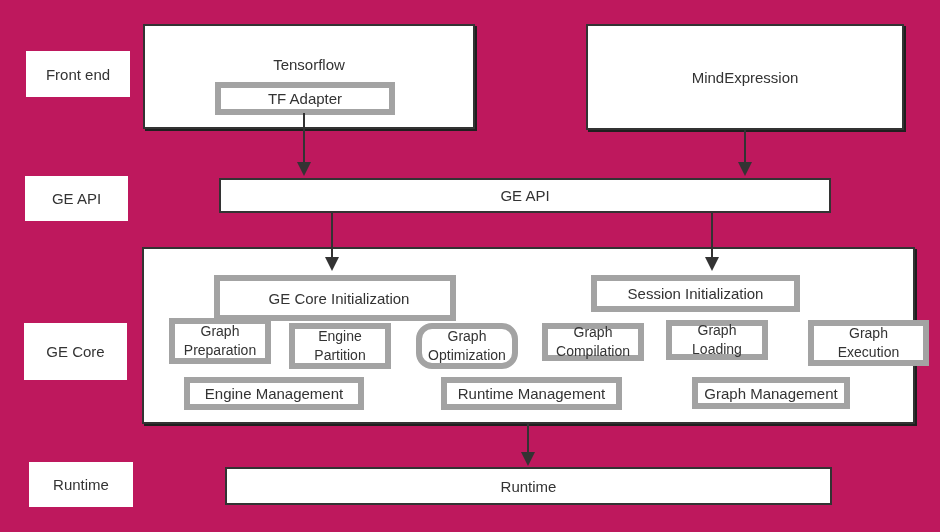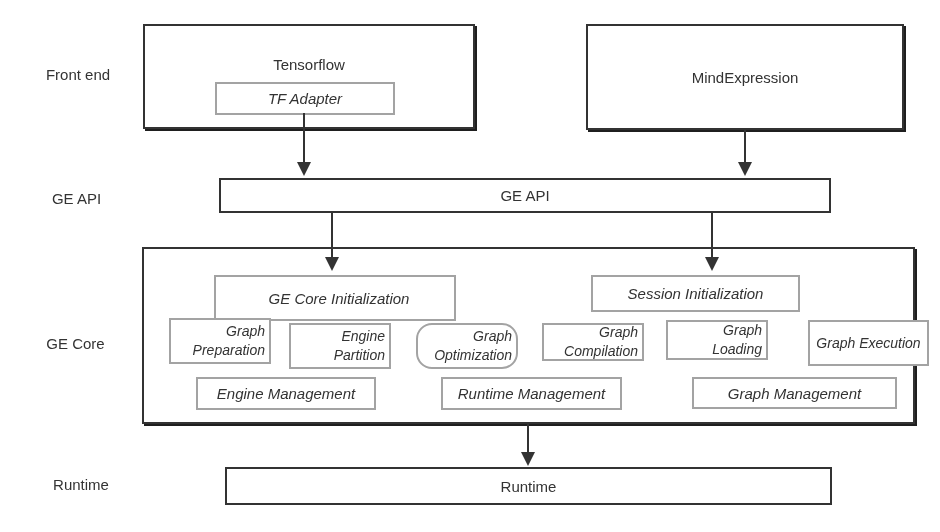--- a/index.html
+++ b/index.html
@@ -5,21 +5,21 @@
   * { margin: 0; padding: 0; box-sizing: border-box; }
   html, body { background: #000; }
   body {
     font-family: "Liberation Sans", "DejaVu Sans", sans-serif;
     color: #333;
   }
   .canvas {
     position: relative;
     width: 940px;
     height: 532px;
-    background: #ffffff;
+    background: #be185d;
     overflow: hidden;
   }
   .row-label {
     position: absolute;
     background: #fff;
     color: #333;
     font-size: 15px;
     display: flex;
     align-items: center;
     justify-content: center;
@@ -47,29 +47,28 @@
     display: flex;
     align-items: center;
     justify-content: center;
     font-size: 15px;
     color: #333;
     z-index: 1;
   }
   .inner-box {
     position: absolute;
     background: #fff;
-    border: 2px solid #a3a3a3;
+    border: 6px solid #a3a3a3;
     display: flex;
     align-items: center;
     justify-content: center;
-    text-align: right;
+    text-align: center;
     font-size: 15px;
     color: #333;
     z-index: 3;
-    font-style: italic;
   }
   .module-box {
     font-size: 14px;
     line-height: 1.35;
     padding: 2px 4px;
   }
   .arrow {
     position: absolute;
     width: 14px;
     display: flex;
@@ -90,21 +89,21 @@
     border-top: 14px solid #333;
   }
 </style>
 </head>
 <body>
 
 <div class="canvas">
 
   <div class="row-label" style="left:26px; top:51px; width:104px; height:46px;">Front end</div>
   <div class="row-label" style="left:25px; top:176px; width:103px; height:45px;">GE API</div>
-  <div class="row-label" style="left:24px; top:323px; width:103px; height:41px;">GE Core</div>
+  <div class="row-label" style="left:24px; top:323px; width:103px; height:57px;">GE Core</div>
   <div class="row-label" style="left:29px; top:462px; width:104px; height:45px;">Runtime</div>
 
   <div class="panel" style="left:143px; top:24px; width:332px; height:105px;">
     <div class="panel-title" style="top:30px;">Tensorflow</div>
     <div class="inner-box" style="left:70px; top:56px; width:180px; height:33px;">TF Adapter</div>
   </div>
 
   <div class="panel" style="left:586px; top:24px; width:318px; height:106px; display:flex; align-items:center; justify-content:center; font-size:15px;">MindExpression</div>
 
   <div class="bar" style="left:219px; top:178px; width:612px; height:35px;">GE API</div>
@@ -114,23 +113,23 @@
     <div class="inner-box" style="left:70px; top:26px; width:242px; height:46px;padding-left:8px;">GE Core Initialization</div>
     <div class="inner-box" style="left:447px; top:26px; width:209px; height:37px;">Session Initialization</div>
 
     <div class="inner-box module-box" style="left:25px; top:69px; width:102px; height:46px;">Graph Preparation</div>
     <div class="inner-box module-box" style="left:145px; top:74px; width:102px; height:46px;">Engine Partition</div>
     <div class="inner-box module-box" style="left:272px; top:74px; width:102px; height:46px;border-radius:16px;">Graph Optimization</div>
     <div class="inner-box module-box" style="left:398px; top:74px; width:102px; height:38px;">Graph Compilation</div>
     <div class="inner-box module-box" style="left:522px; top:71px; width:102px; height:40px;">Graph Loading</div>
     <div class="inner-box module-box" style="left:664px; top:71px; width:121px; height:46px;">Graph Execution</div>
 
-    <div class="inner-box" style="left:52px; top:128px; width:180px; height:33px;">Engine Management</div>
+    <div class="inner-box" style="left:40px; top:128px; width:180px; height:33px;">Engine Management</div>
     <div class="inner-box" style="left:297px; top:128px; width:181px; height:33px;">Runtime Management</div>
-    <div class="inner-box" style="left:548px; top:128px; width:205px; height:32px;">Graph Management</div>
+    <div class="inner-box" style="left:548px; top:128px; width:158px; height:32px;">Graph Management</div>
   </div>
 
   <div class="bar" style="left:225px; top:467px; width:607px; height:38px;">Runtime</div>
 
   <div class="arrow" style="left:297px; top:113px; height:63px;">
     <div class="arrow-shaft"></div>
     <div class="arrow-head"></div>
   </div>
 
   <div class="arrow" style="left:738px; top:130px; height:46px;">

